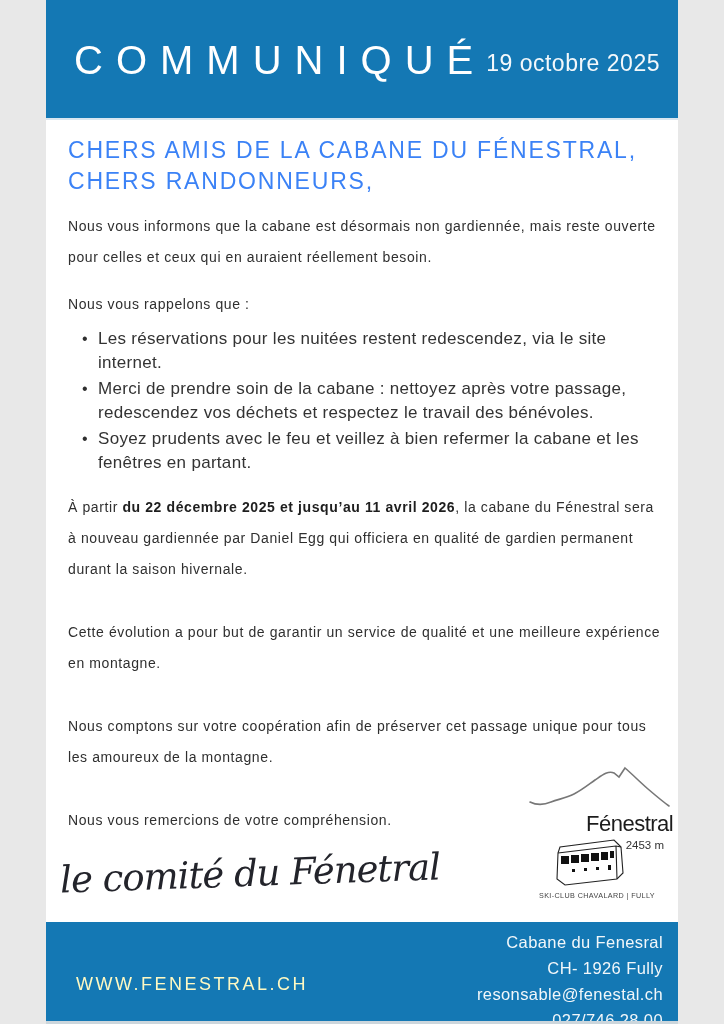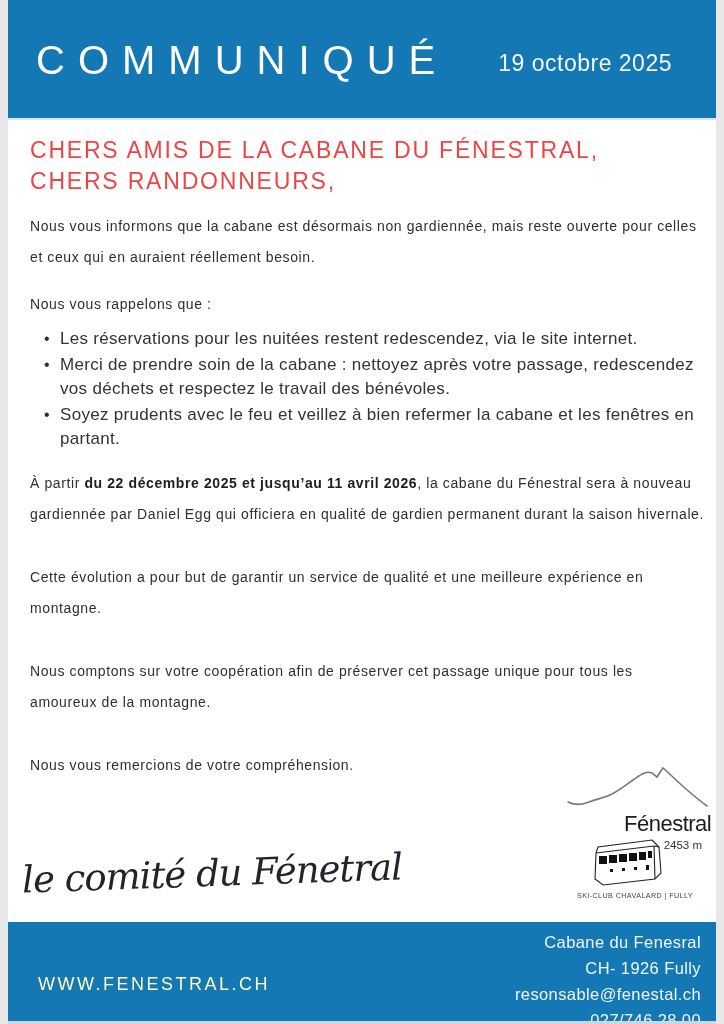--- a/index.html
+++ b/index.html
@@ -1,18 +1,18 @@
 <!DOCTYPE html>
 <html lang="fr"><head>
 <meta charset="utf-8">
 <style>
   html,body{margin:0;padding:0;background:#e8e8e8;}
   .page{
     position:relative;
-    width:708px;height:1024px;
+    width:632px;height:1024px;
     margin:0 auto;
     background:#ffffff;
     overflow:hidden;
     font-family:"Liberation Sans", sans-serif;
     -webkit-font-smoothing:antialiased;
   }
 
   
   .band{background:#1478b4;}
   .header-band{
@@ -42,21 +42,21 @@
   
   .main{
     position:absolute;top:120px;left:0;right:0;
     padding:15px 12px 0 22px;
     box-sizing:border-box;
     color:#2f2f2f;
   }
   .salutation{
     font-size:23px;
     font-weight:400;
-    color:#ef4444;
+    color:#3b82f6;
     letter-spacing:1.8px;
     line-height:31px;
     margin:0 0 14px 0;
   }
   .para{
     font-size:14px;
     line-height:31px;
     letter-spacing:0.6px;
     margin:0;
     color:#2f2f2f;

